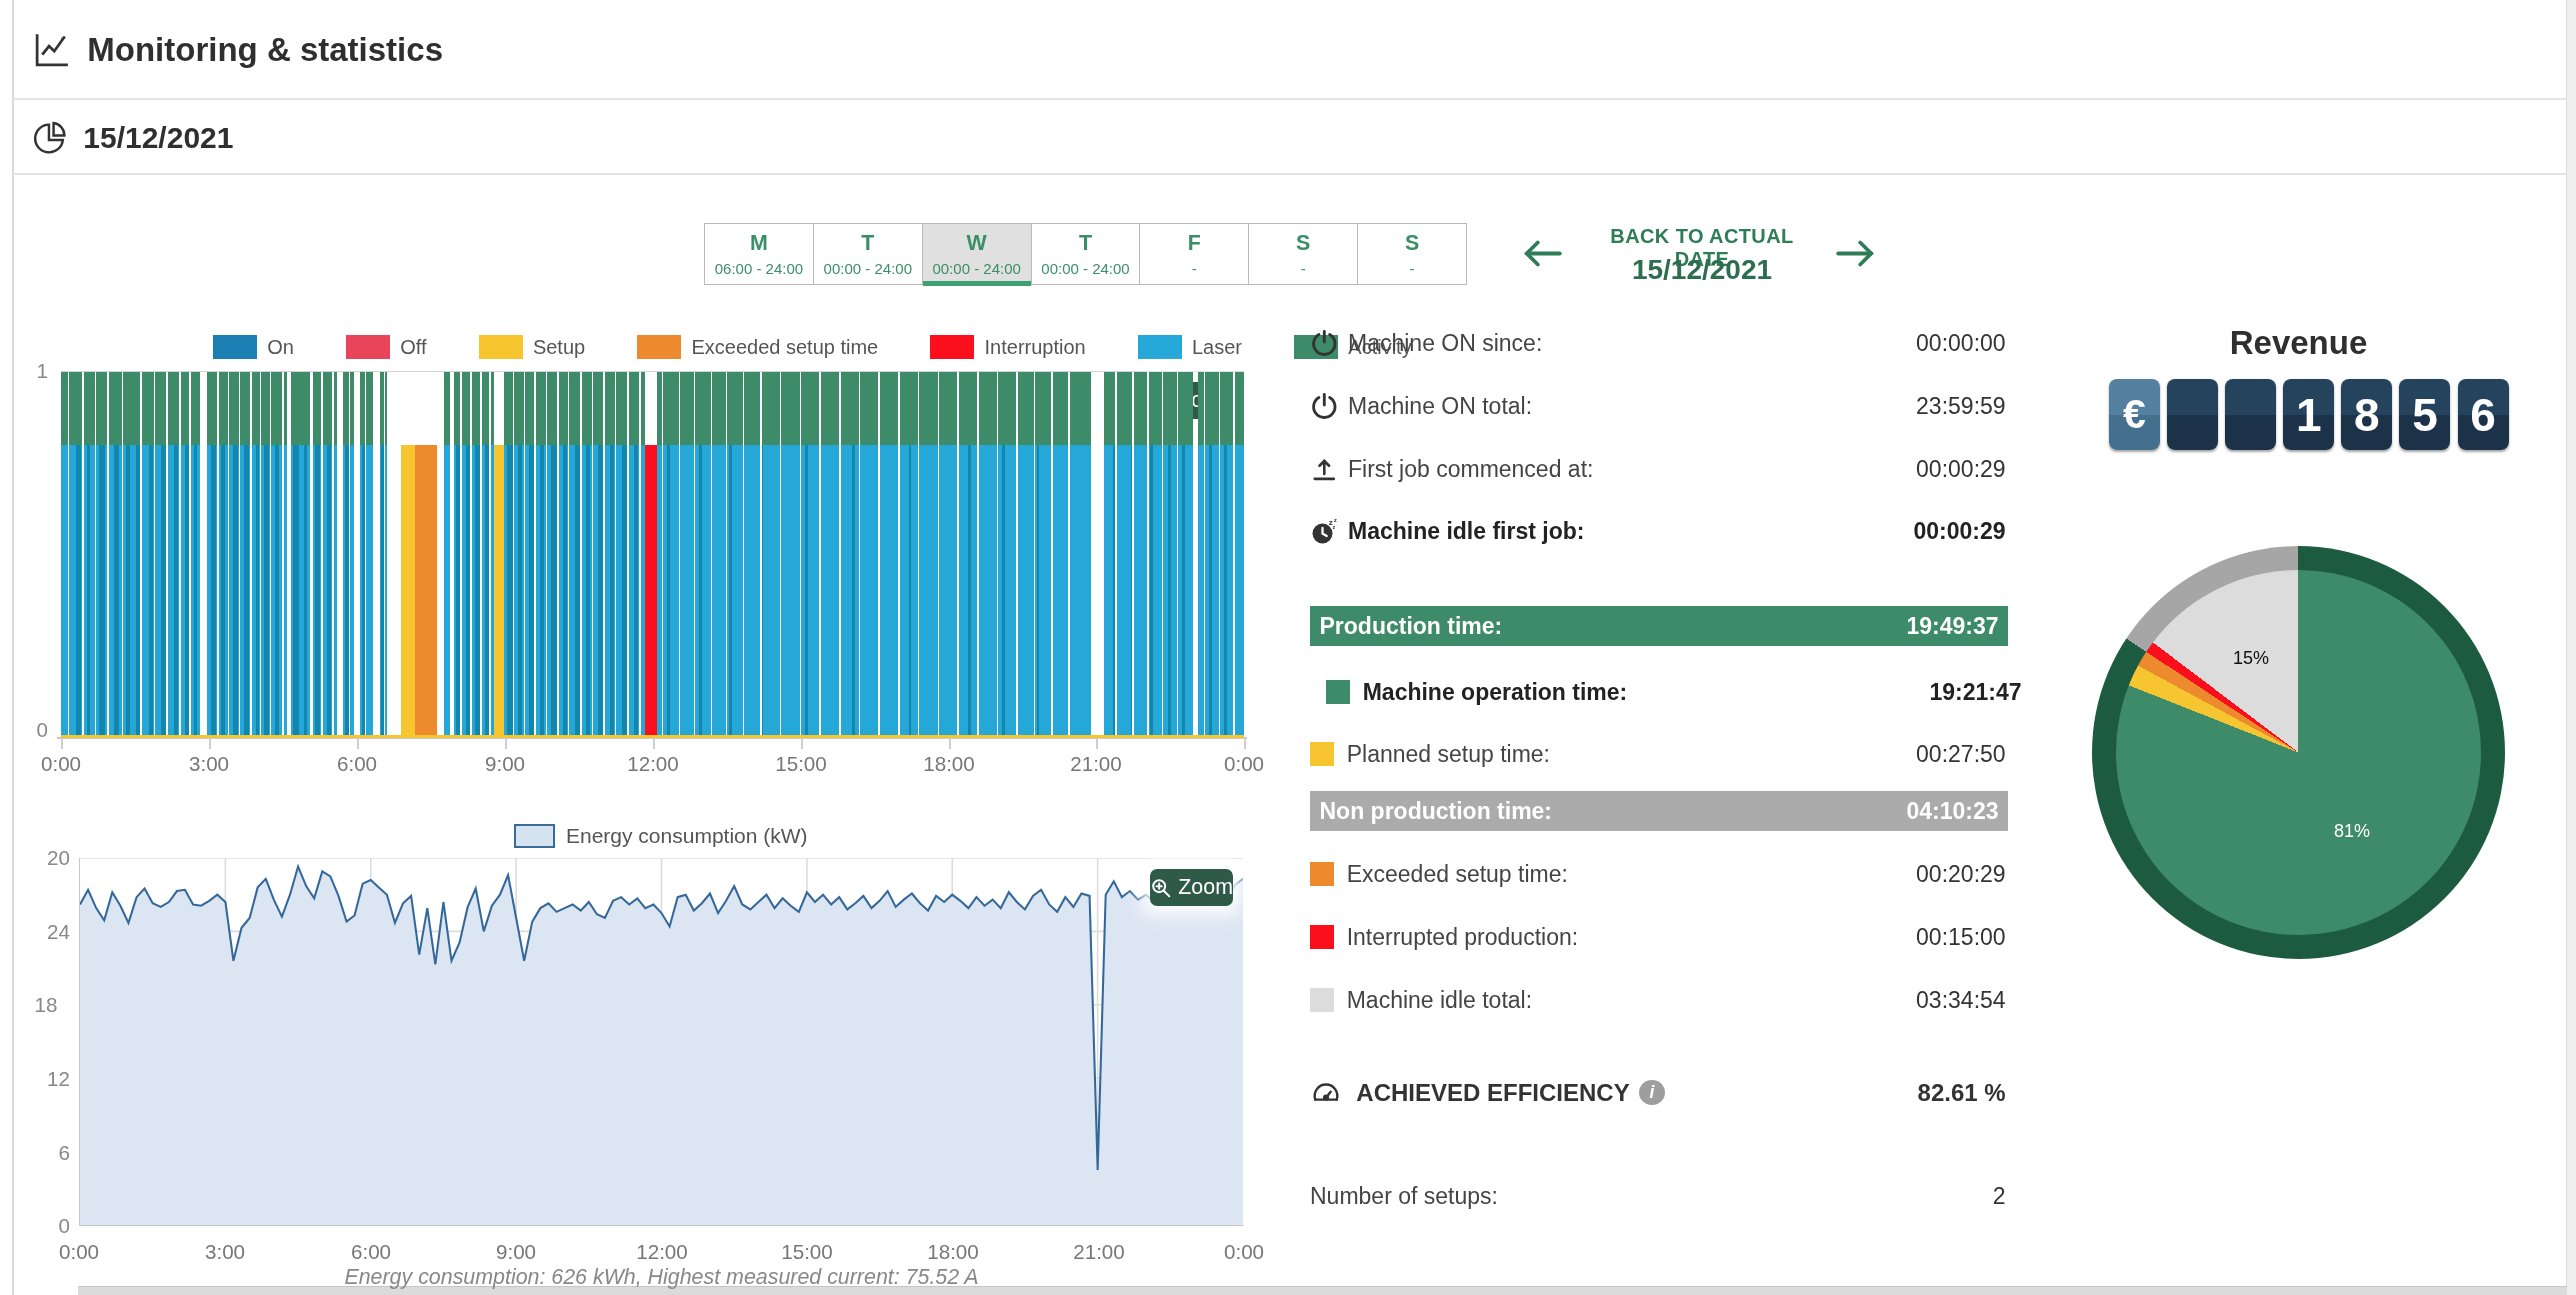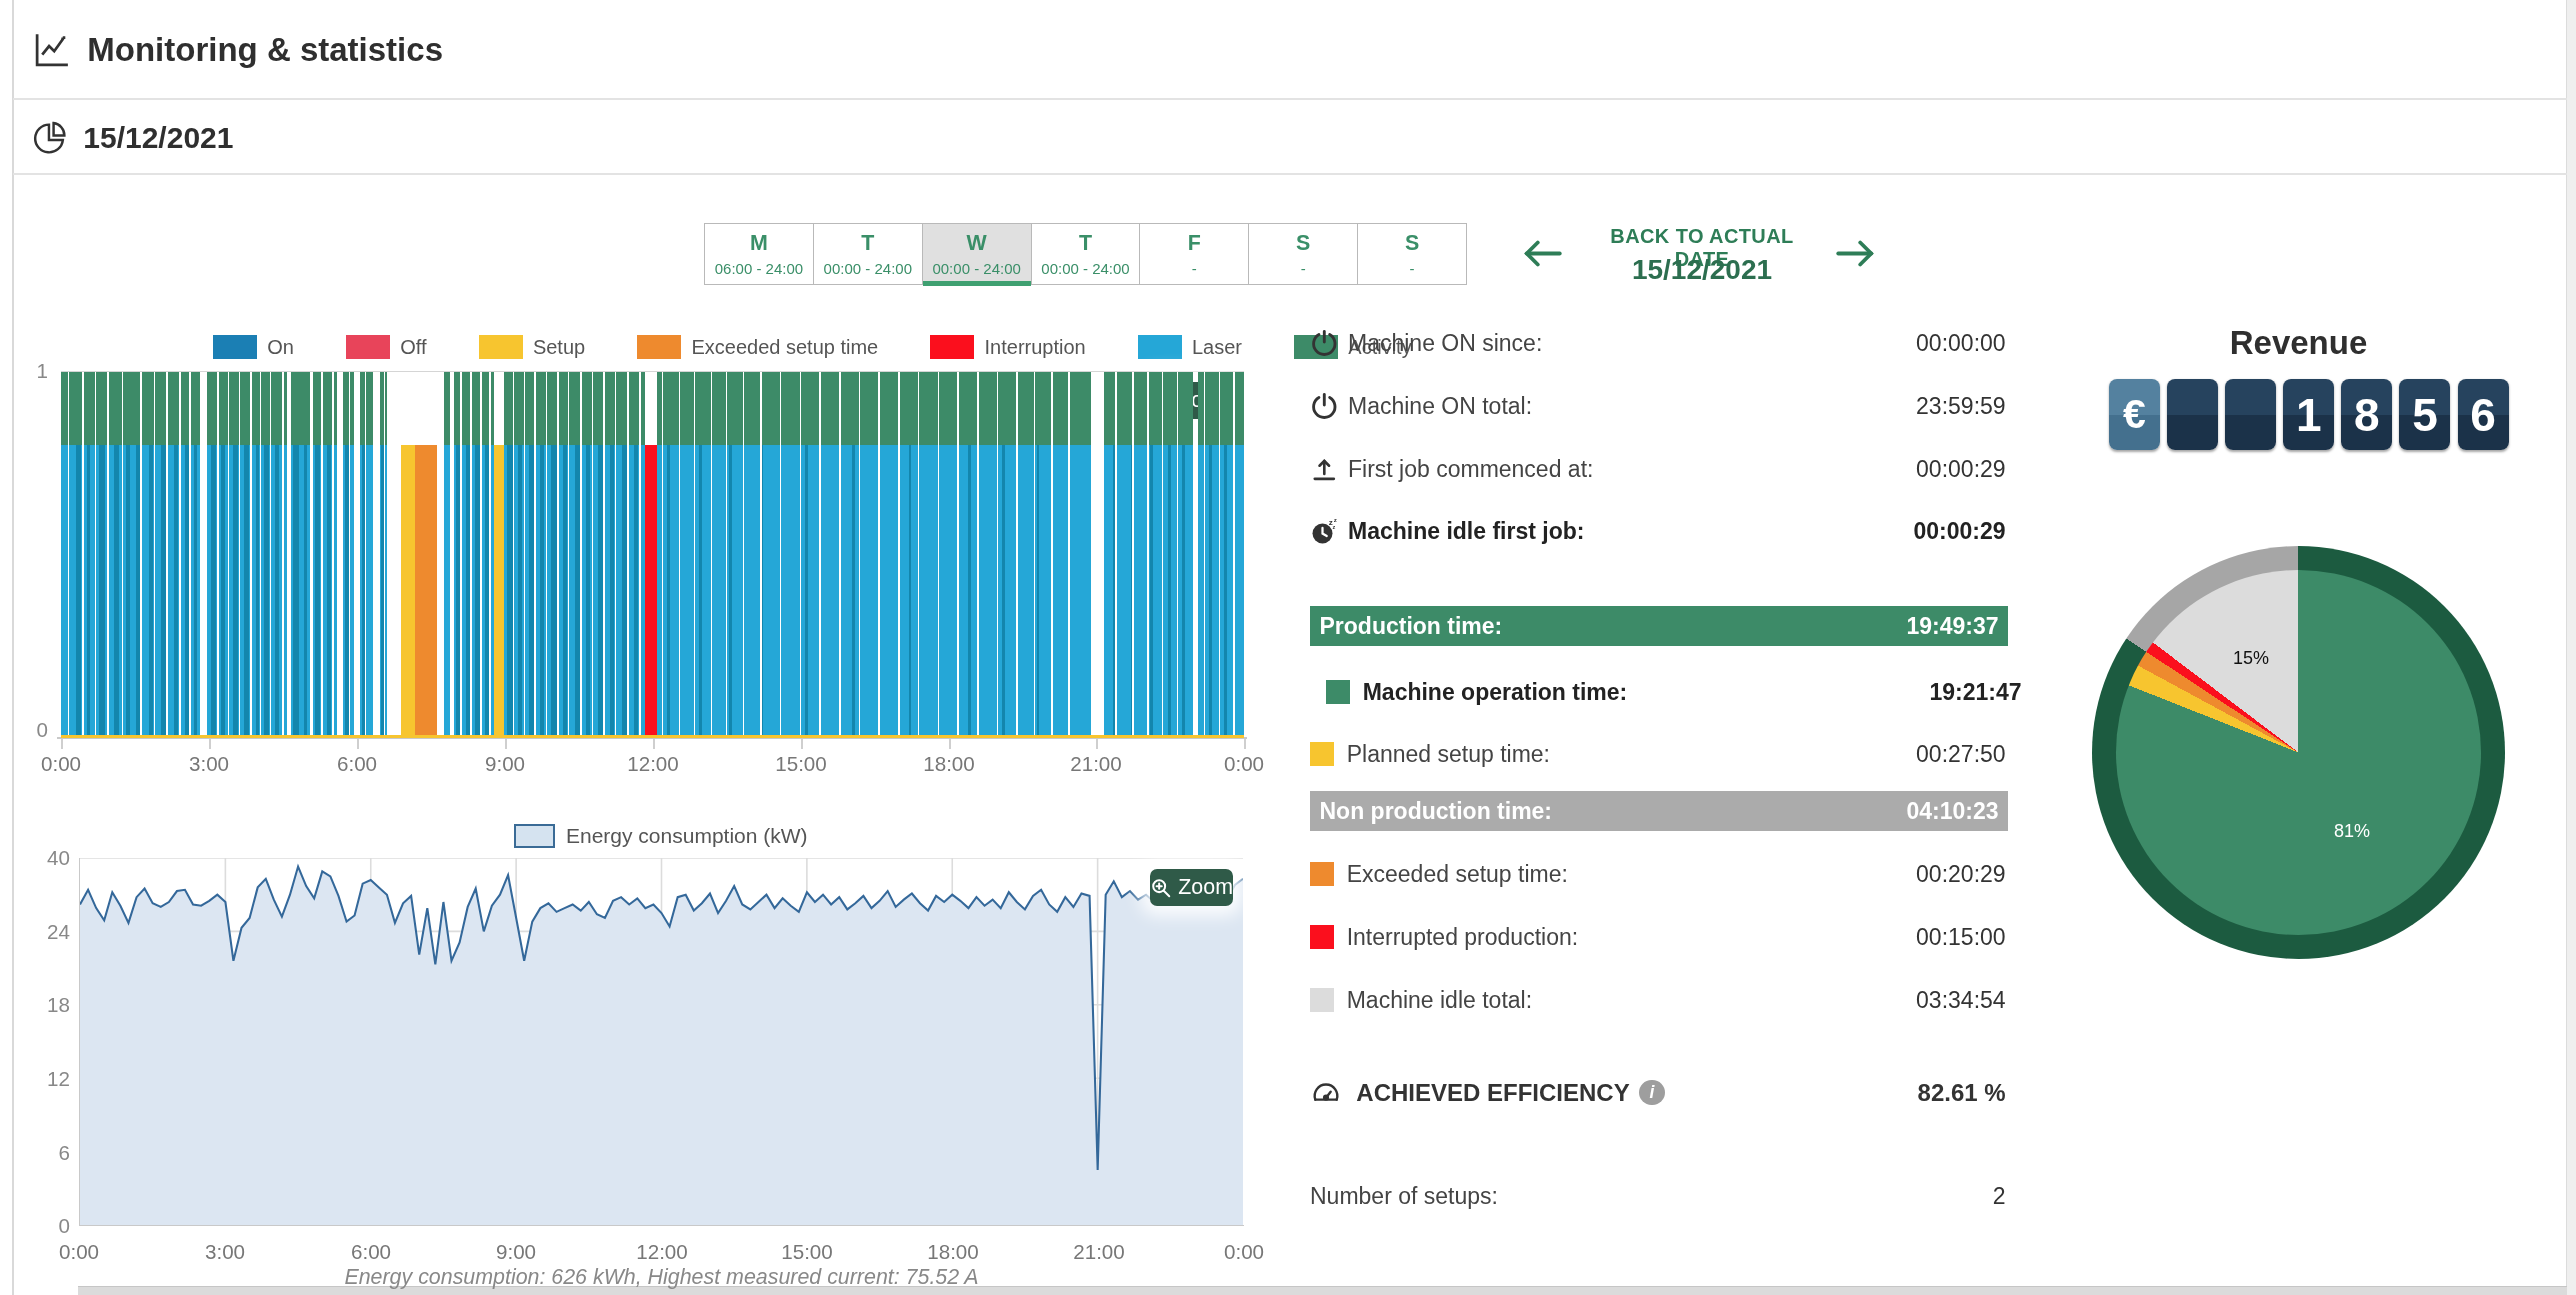--- a/index.html
+++ b/index.html
@@ -413,23 +413,23 @@
     </span>
     <span>Zoom</span>
   </div>
 
   <div class="en-legend">
     <span class="sw"></span>
     <span class="lb">Energy consumption (kW)</span>
   </div>
 
   <div id="en-ylabs">
-      <div class="en-ylab" style="top: 846px;">40</div>
+      <div class="en-ylab" style="top: 846px;">20</div>
       <div class="en-ylab" style="top: 920px;">24</div>
-      <div class="en-ylab" style="top: 993px;">18</div>
+      <div class="en-ylab" style="top: 993px; text-align: center;">18</div>
       <div class="en-ylab" style="top: 1067px;">12</div>
       <div class="en-ylab" style="top: 1141px;">6</div>
       <div class="en-ylab" style="top: 1214px;">0</div>
     </div>
   <div class="en-plot">
     <svg id="en-svg" width="1163" height="367" viewBox="0 0 1466 462" preserveAspectRatio="none">
         <line x1="0" y1="369.6" x2="1466" y2="369.6" stroke="#dcdcdc" stroke-width="2"></line>
         <line x1="0" y1="277.2" x2="1466" y2="277.2" stroke="#dcdcdc" stroke-width="2"></line>
         <line x1="0" y1="184.8" x2="1466" y2="184.8" stroke="#dcdcdc" stroke-width="2"></line>
         <line x1="0" y1="92.39999999999998" x2="1466" y2="92.39999999999998" stroke="#dcdcdc" stroke-width="2"></line>

